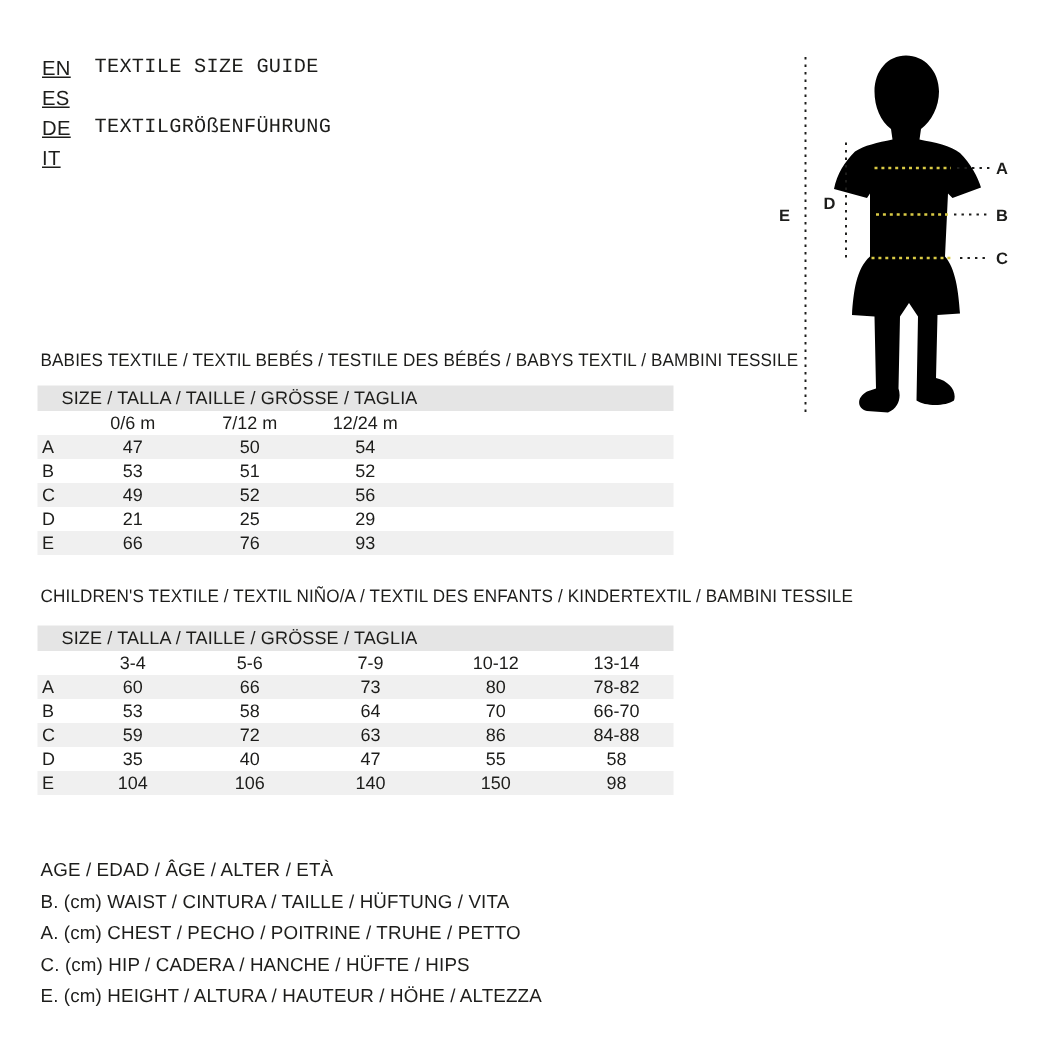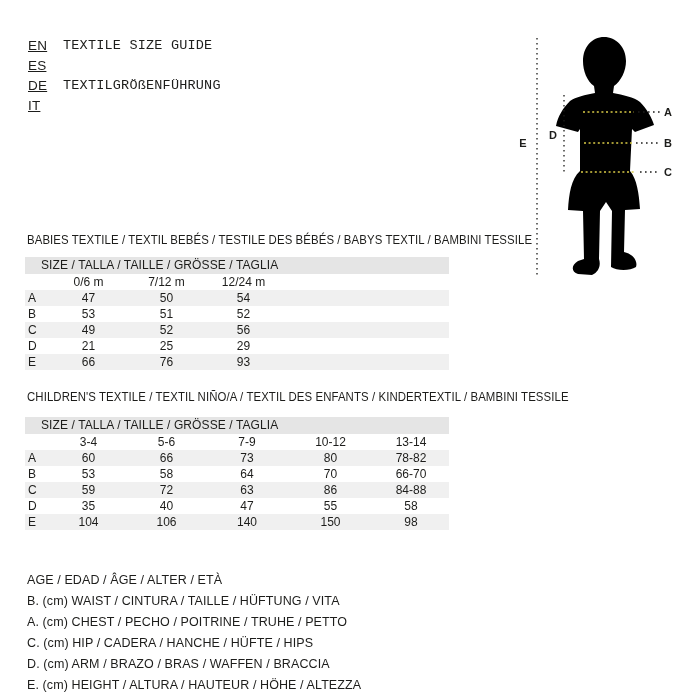--- a/index.html
+++ b/index.html
@@ -192,17 +192,16 @@
       <div class="tc">98</div>
       <div></div>
     </div>
   </div>
 
   <div class="legend">
     <div class="legend-line">AGE / EDAD / ÂGE / ALTER / ETÀ</div>
     <div class="legend-line">B. (cm) WAIST / CINTURA / TAILLE / HÜFTUNG / VITA</div>
     <div class="legend-line">A. (cm) CHEST / PECHO / POITRINE / TRUHE / PETTO</div>
     <div class="legend-line">C. (cm) HIP / CADERA / HANCHE / HÜFTE / HIPS</div>
-    <div class="legend-line">D. (cm) ARM / BRAZO / BRAS / WAFFEN / BRACCIA</div>
     <div class="legend-line">E. (cm) HEIGHT / ALTURA / HAUTEUR / HÖHE / ALTEZZA</div>
   </div>
 
 </div>
 
 </body></html>

